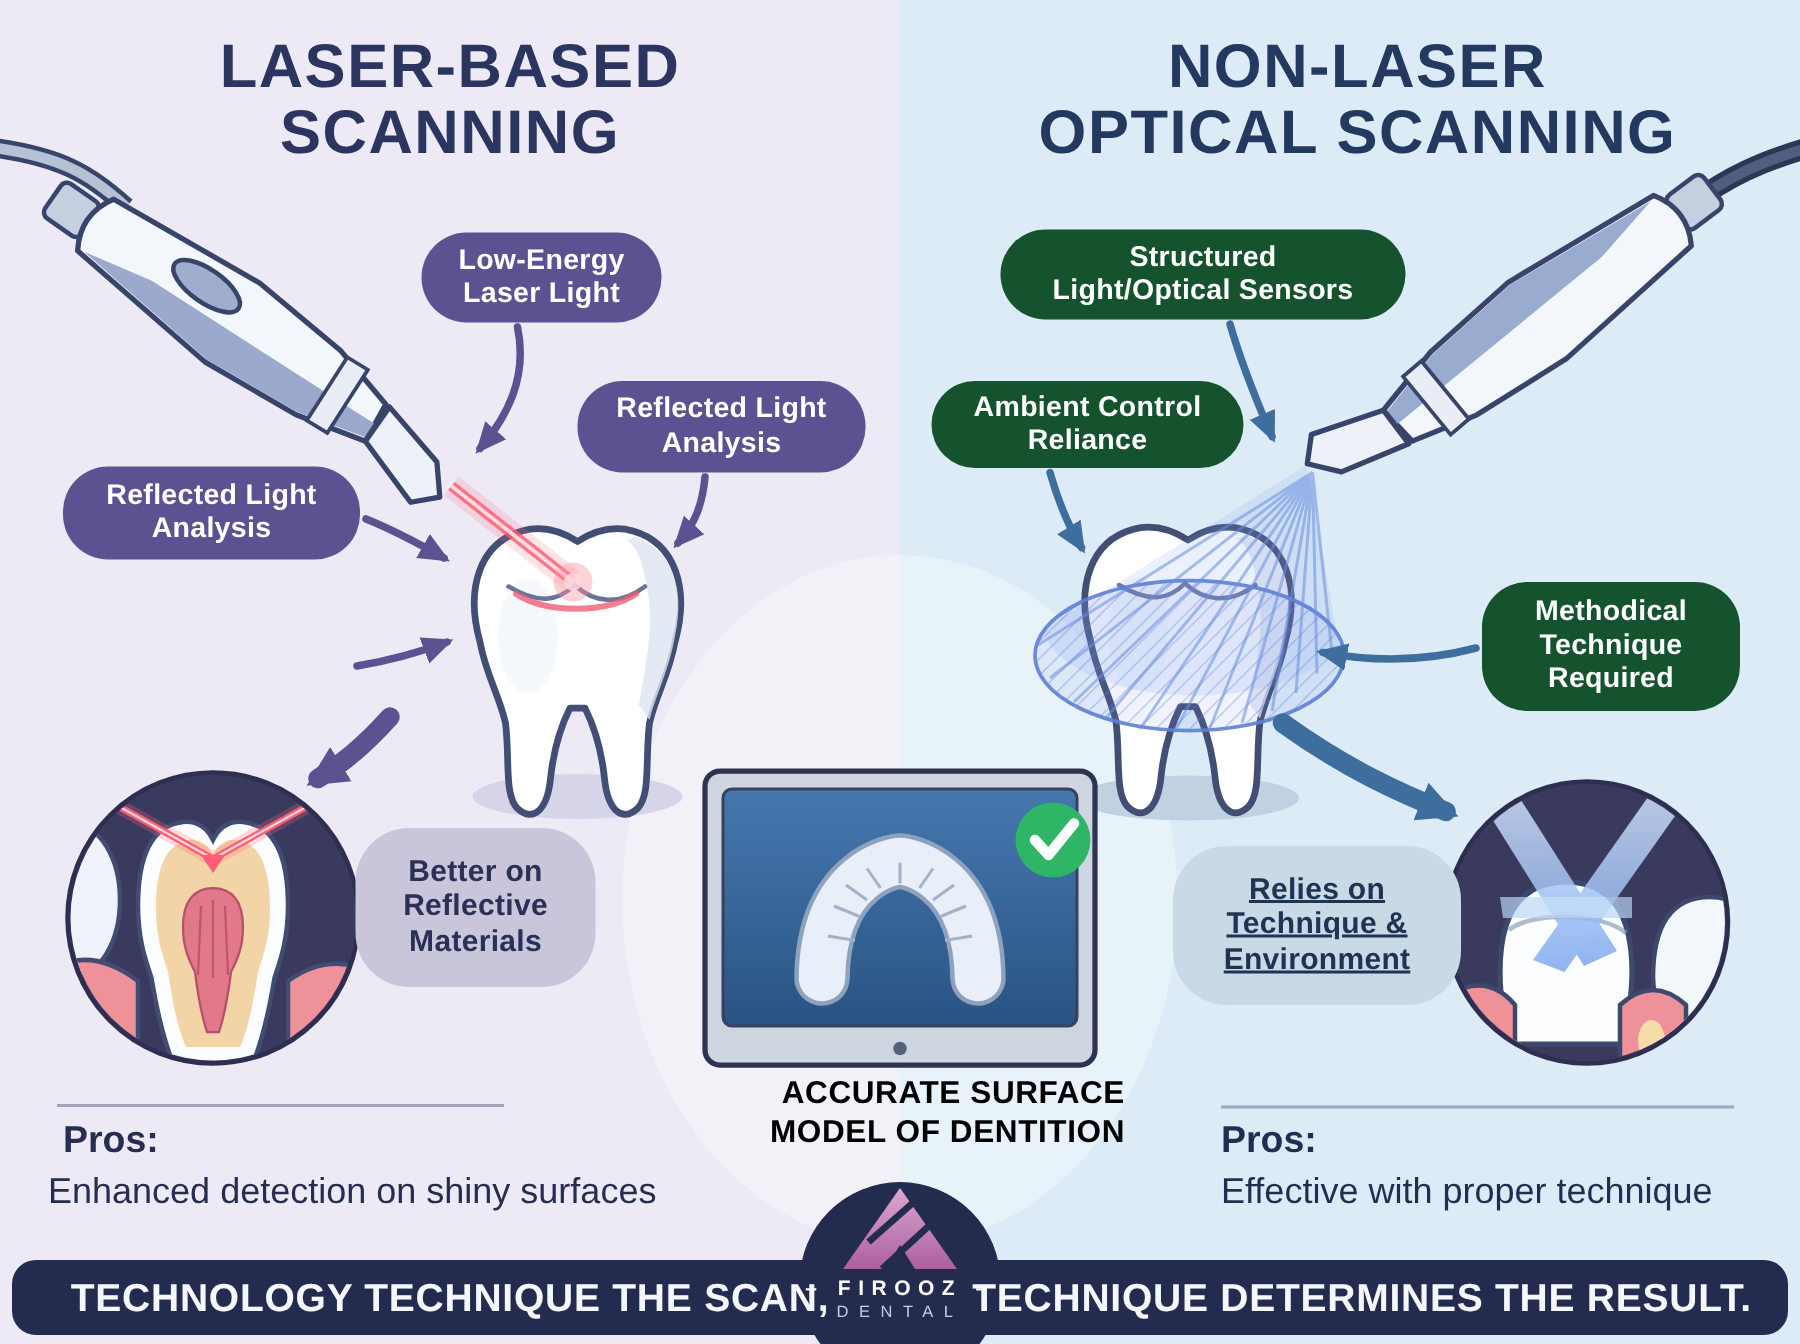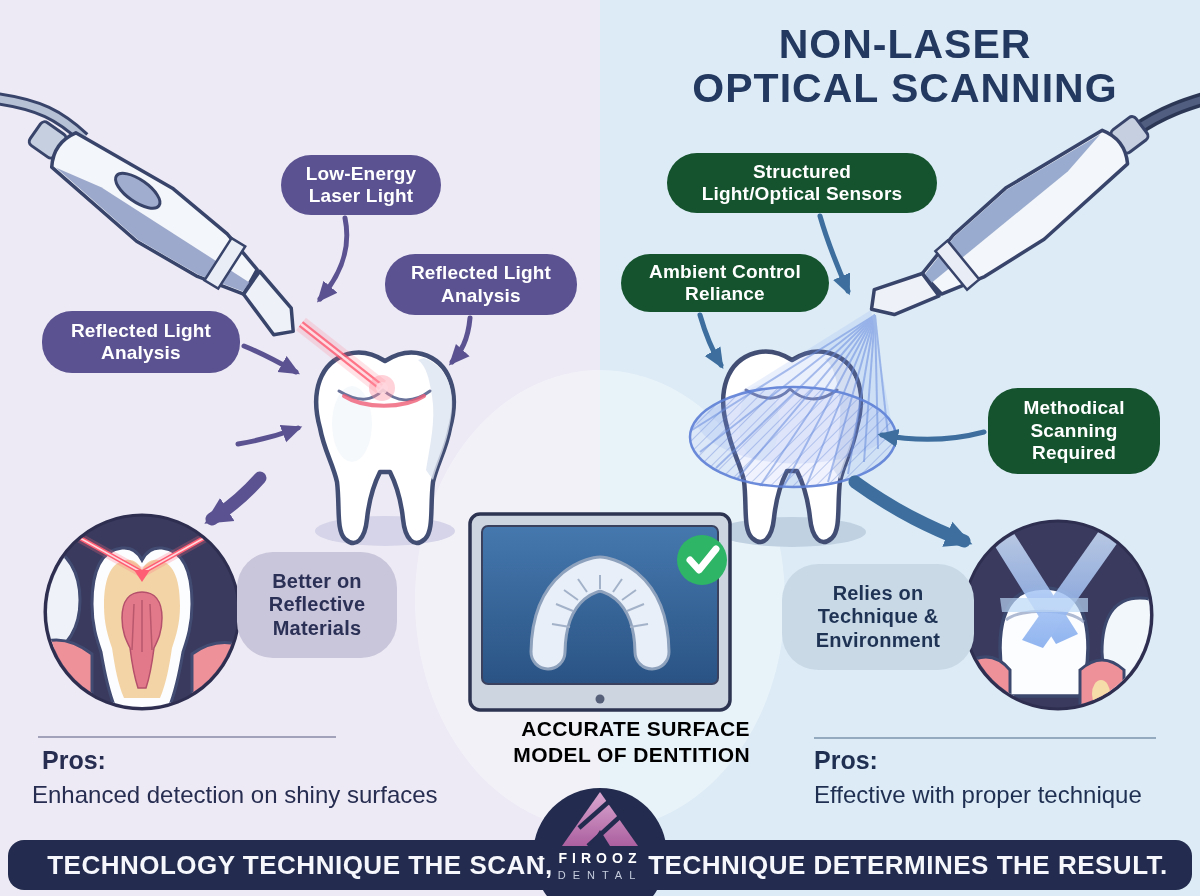--- a/index.html
+++ b/index.html
@@ -11,21 +11,21 @@
   .title{font-weight:800;font-size:41px;line-height:1.08;text-align:center;
          white-space:pre-line;letter-spacing:1px;z-index:3;}
   .title-left{color:#2c3460;}
   .title-right{color:#24395f;}
   .pill{display:flex;align-items:center;justify-content:center;text-align:center;
         white-space:pre-line;border-radius:30px;font-weight:700;font-size:19px;
         line-height:1.18;z-index:3;color:#ffffff;letter-spacing:.2px;}
   .pill-purple{background:#5b5391;}
   .pill-blue{background:#14532d;}
   .pill-soft-purple{background:#c9c5da;color:#2b3156;font-size:20px;border-radius:36px;}
-  .pill-soft-blue{background:#c9d9e6;color:#1f3355;font-size:20px;border-radius:36px;}
+  .pill-soft-blue{background:#c9d9e6;color:#1f3355;font-size:20px;border-radius:36px;text-decoration:underline;}
   .tab{background:#4a7cad;color:#fff;font-weight:700;font-size:21px;letter-spacing:1px;
        text-align:center;border-radius:14px;z-index:1;line-height:38px;}
   .caption{font-weight:800;font-size:21px;line-height:1.25;color:#000000;text-align:right;
            white-space:pre-line;z-index:3;letter-spacing:.4px;}
   .divider{height:2px;z-index:3;}
   .pros-label{font-weight:700;font-size:25px;z-index:3;}
   .pros-text{font-weight:400;font-size:24px;z-index:3;}
   .pros-left{color:#262d50;}
   .pros-right{color:#1e2f52;}
   .footer-bar{left:8px;top:840px;width:1184px;height:50px;background:#232c4e;
@@ -41,20 +41,22 @@
   svg.logo-svg{position:absolute;z-index:6;pointer-events:none;}
 </style>
 </head>
 <body>
 
 <div class="canvas">
 
   <div class="bg-left"></div>
   <div class="bg-right"></div>
 
+  <div class="abs title title-left" style="left:60px;top:22px;width:480px;">LASER-BASED
+SCANNING</div>
   <div class="abs title title-right" style="left:660px;top:22px;width:490px;">NON-LASER
 OPTICAL SCANNING</div>
 
 
   <svg class="scene" width="1200" height="896" viewBox="0 0 1200 896">
     <defs>
       <linearGradient id="screenGrad" x1="0" y1="0" x2="0" y2="1">
         <stop offset="0" stop-color="#4578ae"></stop>
           <stop offset="1" stop-color="#2a5384"></stop>
       </linearGradient>
@@ -270,21 +272,21 @@
 Analysis</div>
   <div class="abs pill pill-soft-purple" style="left:237px;top:552px;width:160px;height:106px;">Better on
 Reflective
 Materials</div>
 
   <div class="abs pill pill-blue" style="left:667px;top:153px;width:270px;height:60px;">Structured
 Light/Optical Sensors</div>
   <div class="abs pill pill-blue" style="left:621px;top:254px;width:208px;height:58px;">Ambient Control
 Reliance</div>
   <div class="abs pill pill-blue" style="left:988px;top:388px;width:172px;height:86px;">Methodical
-Scanning
+Technique
 Required</div>
   <div class="abs pill pill-soft-blue" style="left:782px;top:564px;width:192px;height:106px;">Relies on
 Technique &amp;
 Environment</div>
 
   <div class="abs caption" style="left:450px;top:716px;width:300px;">ACCURATE SURFACE
 MODEL OF DENTITION</div>
 
   <div class="abs divider" style="left:38px;top:736px;width:298px;background:#a2a2bb;"></div>
   <div class="abs pros-label pros-left" style="left:42px;top:746px;">Pros:</div>

